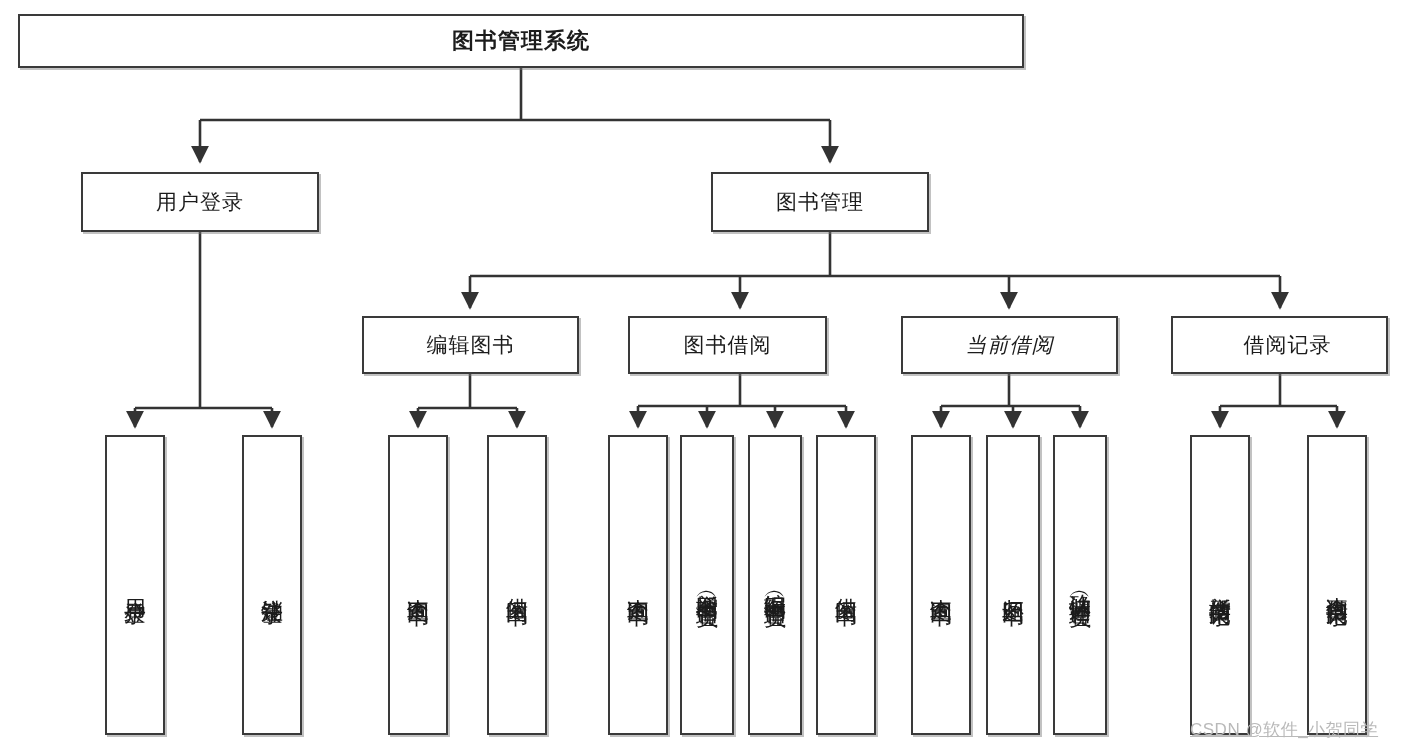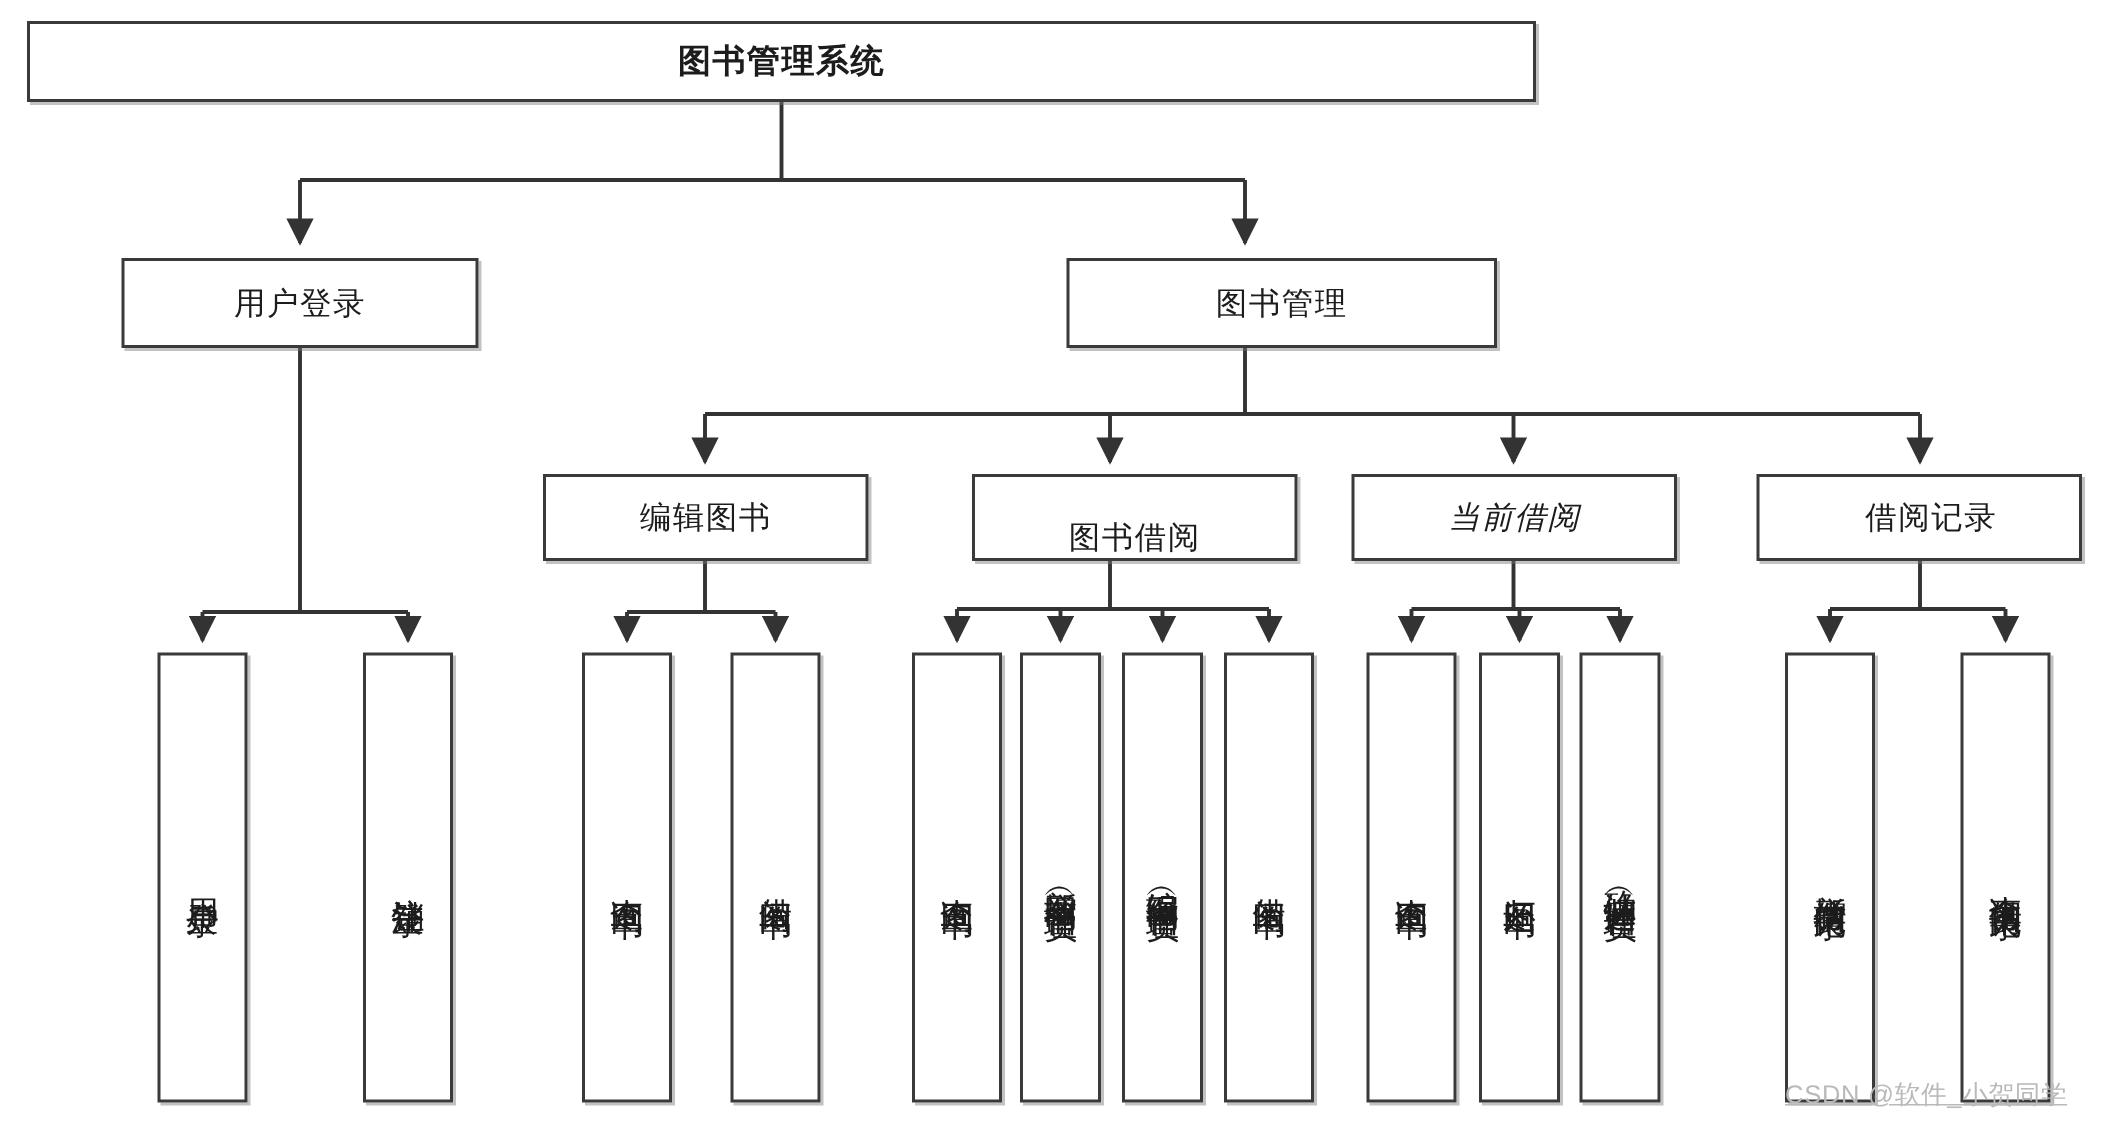--- a/index.html
+++ b/index.html
@@ -123,28 +123,28 @@
     </g>
   </svg>
 
   <div class="node root horiz" id="n-root" style="left: 18px; top: 14px; width: 1006px; height: 54px;">
     <span>图书管理系统</span>
   </div>
 
   <div class="node horiz" id="n-l2-0" style="left: 81px; top: 172px; width: 238px; height: 60px;">
     <span>用户登录</span>
   </div>
-  <div class="node horiz" id="n-l2-1" style="left: 711px; top: 172px; width: 287px; height: 60px;">
+  <div class="node horiz" id="n-l2-1" style="left: 711px; top: 172px; width: 218px; height: 60px;">
     <span>图书管理</span>
   </div>
 
   <div class="node horiz" id="n-l3-0" style="left: 362px; top: 316px; width: 217px; height: 58px;">
     <span>编辑图书</span>
   </div>
-  <div class="node horiz" id="n-l3-1" style="left: 648px; top: 316px; width: 217px; height: 58px; align-items: flex-end;">
+  <div class="node horiz" id="n-l3-1" style="left: 628px; top: 316px; width: 199px; height: 58px;">
     <span>图书借阅</span>
   </div>
   <div class="node horiz" id="n-l3-2" style="left: 901px; top: 316px; width: 217px; height: 58px; font-style: italic;">
     <span>当前借阅</span>
   </div>
   <div class="node horiz" id="n-l3-3" style="left: 1171px; top: 316px; width: 217px; height: 58px; padding-left: 16px;">
     <span>借阅记录</span>
   </div>
 
   <div class="node vert" id="n-leaf-0" style="left: 105px; top: 435px; width: 60px; height: 300px;">

